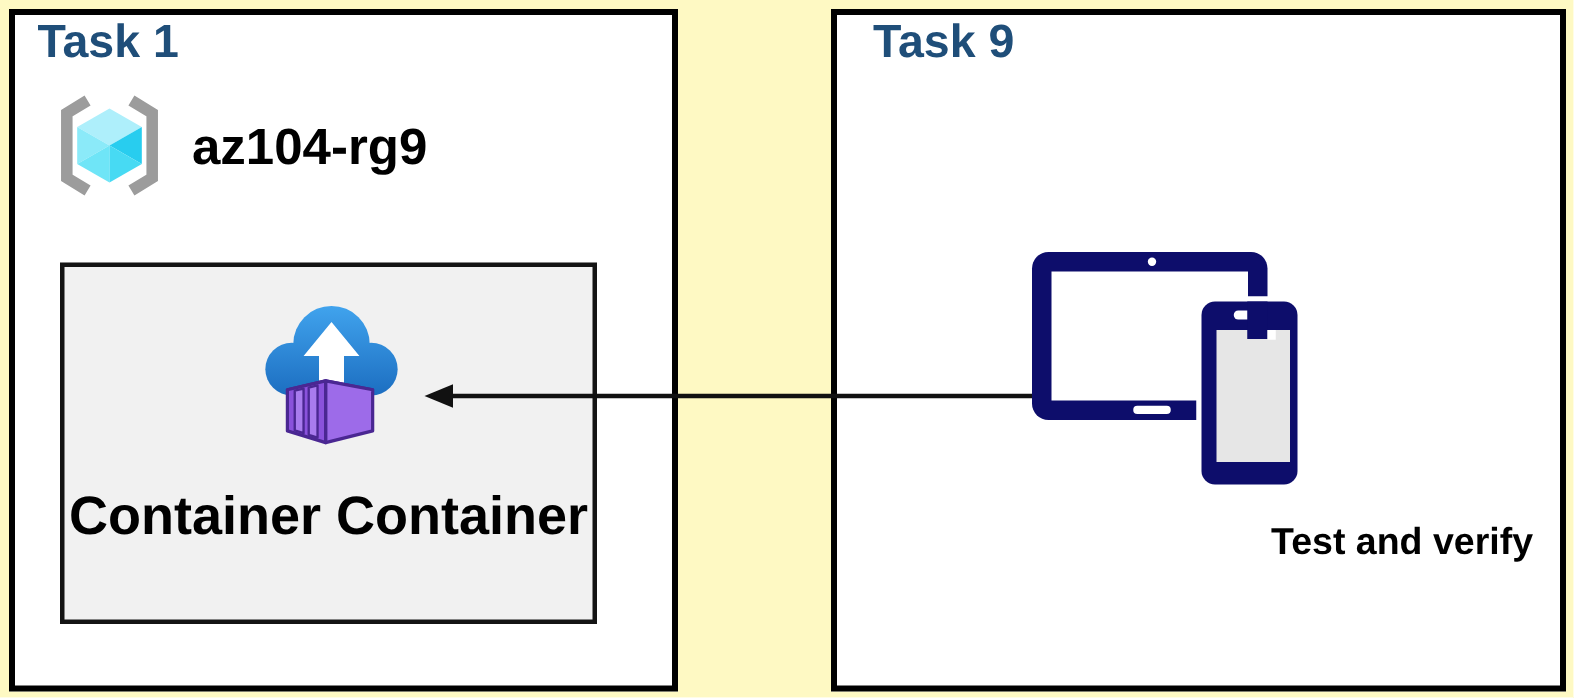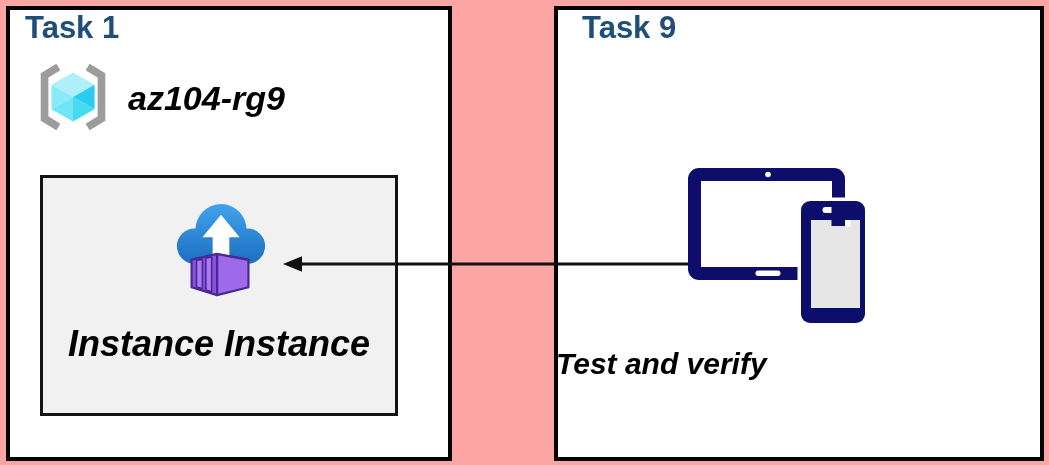--- a/index.html
+++ b/index.html
@@ -1,40 +1,40 @@
 <!DOCTYPE html>
 <html style="--heading-blue: #1F4E79; --box-border: #000000; --panel-gray: #F1F1F1; --panel-border: #141414; --arrow-black: #111111; --device-navy: #0D0D6B; --phone-screen-gray: #E6E6E6; --bracket-gray: #9C9C9C; --cube-cyan-top: #AEEFFB; --cube-cyan-left: #7CE8F8; --cube-cyan-right: #28CDEF; --cloud-blue-top: #41A4EE; --cloud-blue-bottom: #1B6CBF; --container-purple-front: #8A52DC; --container-purple-side: #9D6BE9; --container-purple-top: #BE93F4; --container-purple-slat: #A87BEE; --container-outline: #4A2792;"><head>
 <meta charset="utf-8">
 <style>
   html,body { margin:0; padding:0; background:#ffffff; }
   .canvas {
-    position:relative; width:1049px; height:465px; background:#fca5a5;
+    position:relative; width:1049px; height:465px; background:#fef9c3;
     font-family:"Liberation Sans", sans-serif; overflow:hidden;
   }
   .box {
     position:absolute; background:#ffffff;
     border:4px solid var(--box-border,#000000); box-sizing:border-box;
   }
   #task1-box { left:6px;  top:6px; width:446px; height:455px; }
   #task2-box { left:554px; top:6px; width:490px; height:455px; }
   .panel {
     position:absolute; left:40px; top:175px; width:358px; height:241px;
     background:var(--panel-gray,#F1F1F1);
     border:3px solid var(--panel-border,#141414); box-sizing:border-box;
   }
   .task-title {
     position:absolute; font-size:31px; font-weight:bold; line-height:1.15;
     color:var(--heading-blue,#1F4E79); white-space:nowrap;
   }
   #task1-title { left:25px; top:10px; }
   #task2-title { left:582px; top:10px; }
-  .black-label { position:absolute; font-weight:bold; color:#000000; white-space:nowrap;font-style:italic; }
+  .black-label { position:absolute; font-weight:bold; color:#000000; white-space:nowrap; }
   #rg-label   { left:128px; top:79px;  font-size:34px; }
   #ci-label   { left:44px;  top:323px; width:350px; font-size:36px; text-align:center; }
-  #t2-caption { left:556px; top:347px; width:466px; font-size:30px; text-align:left; }
+  #t2-caption { left:556px; top:347px; width:466px; font-size:25px; text-align:right; }
   .abs { position:absolute; }
   
   .navy   { fill:var(--device-navy,#0D0D6B); }
   .white  { fill:#ffffff; }
   .screen { fill:var(--phone-screen-gray,#E6E6E6); }
   .bracket { stroke:var(--bracket-gray,#9C9C9C); stroke-width:10; fill:none; }
   .arrow-stroke { stroke:var(--arrow-black,#111111); }
   .arrow-fill   { fill:var(--arrow-black,#111111); }
 </style>
 </head>
@@ -78,21 +78,21 @@
     </g>
     <polygon class="white" points="50,18 69,41 58.5,41 58.5,62 41.5,62 41.5,41 31,41"></polygon>
     <g stroke="#4A2792" stroke-width="2.2" stroke-linejoin="round">
       <polygon points="20,64 46,58 78,64 52,70" fill="#BE93F4"></polygon>
       <polygon points="46,58 78,64 78,92 46,100" fill="#9D6BE9"></polygon>
       <polygon points="20,64 46,58 46,100 20,92" fill="#8A52DC"></polygon>
       <polygon points="25,64.6 31,63.3 31,93.6 25,91.7" fill="#A87BEE" stroke-width="1.6"></polygon>
       <polygon points="34.5,62.5 40.5,61.1 40.5,96.5 34.5,94.7" fill="#A87BEE" stroke-width="1.6"></polygon>
     </g>
   </svg>
-  <div class="black-label" id="ci-label">Instance Instance</div>
+  <div class="black-label" id="ci-label">Container Container</div>
 
   <svg class="abs" style="left:0; top:0;" width="1049" height="465" viewBox="0 0 1049 465">
     <line class="arrow-stroke" x1="688" y1="264" x2="300" y2="264" stroke-width="3"></line>
     <polygon class="arrow-fill" points="283,264 302,256.2 302,271.8"></polygon>
   </svg>
 
   <svg class="abs" style="left:683px; top:158px;" width="190" height="172" viewBox="0 0 190 172">
     <g>
       <rect class="navy" x="5" y="10" width="157" height="112" rx="11"></rect>
       <rect class="white" x="18" y="23" width="131" height="86"></rect>

